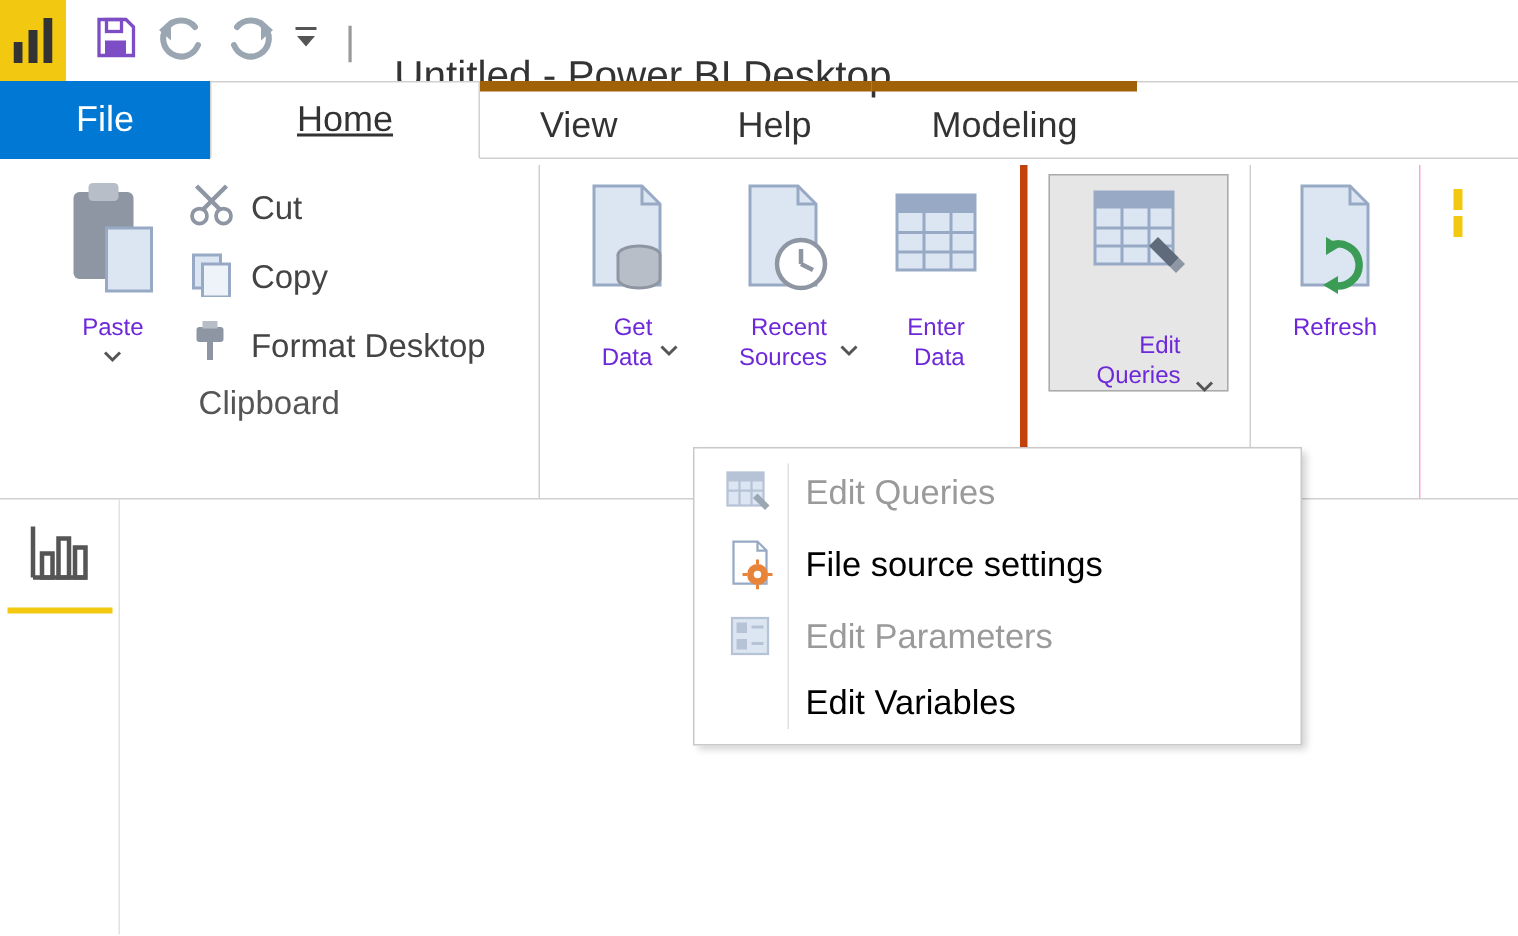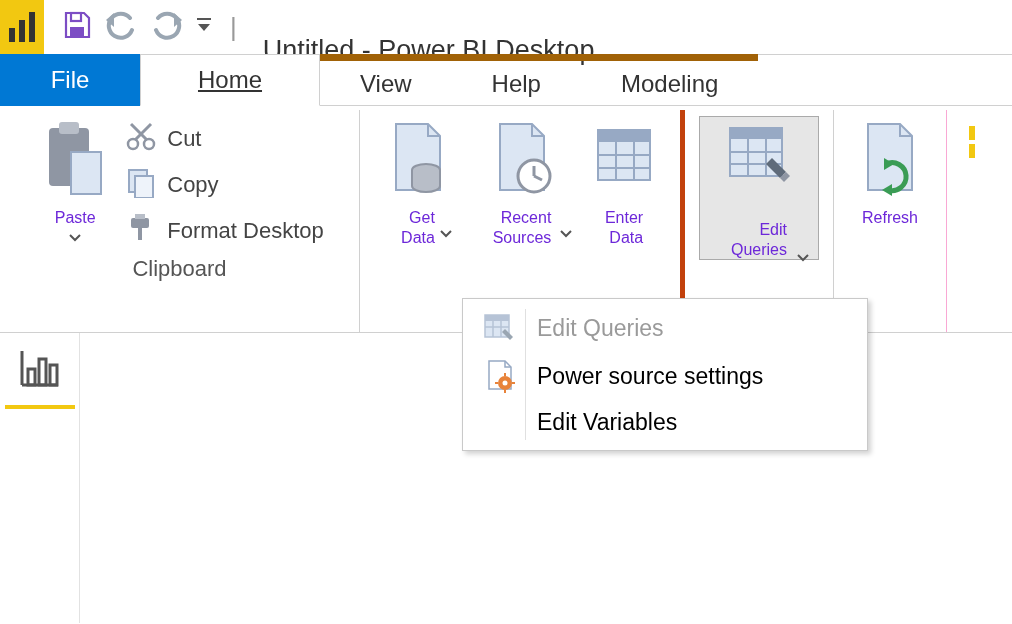--- a/index.html
+++ b/index.html
@@ -345,19 +345,31 @@
         <circle cx="22" cy="24" r="7" fill="#e8833a"></circle>
         <circle cx="22" cy="24" r="2.5" fill="#fff"></circle>
         <g stroke="#e8833a" stroke-width="2">
           <line x1="22" y1="14" x2="22" y2="17"></line>
           <line x1="22" y1="31" x2="22" y2="34"></line>
           <line x1="12" y1="24" x2="15" y2="24"></line>
           <line x1="29" y1="24" x2="32" y2="24"></line>
         </g>
       </svg>
     </span>
-    <span>Power source settings</span>
+    <span>File source settings</span>
+  </div>
+  <div class="menu-item disabled">
+    <span class="menu-icon">
+      <svg width="30" height="30" viewBox="0 0 30 30">
+        <rect x="3" y="3" width="24" height="24" fill="#dce6f3" stroke="#b6c3d6" stroke-width="1.5"></rect>
+        <rect x="6" y="6" width="7" height="7" fill="#b6c3d6"></rect>
+        <rect x="6" y="17" width="7" height="7" fill="#b6c3d6"></rect>
+        <line x1="16" y1="9" x2="24" y2="9" stroke="#b6c3d6" stroke-width="2"></line>
+        <line x1="16" y1="20" x2="24" y2="20" stroke="#b6c3d6" stroke-width="2"></line>
+      </svg>
+    </span>
+    <span>Edit Parameters</span>
   </div>
   <div class="menu-item">
     <span class="menu-icon"></span>
     <span>Edit Variables</span>
   </div>
 </div>
 
 </body></html>

